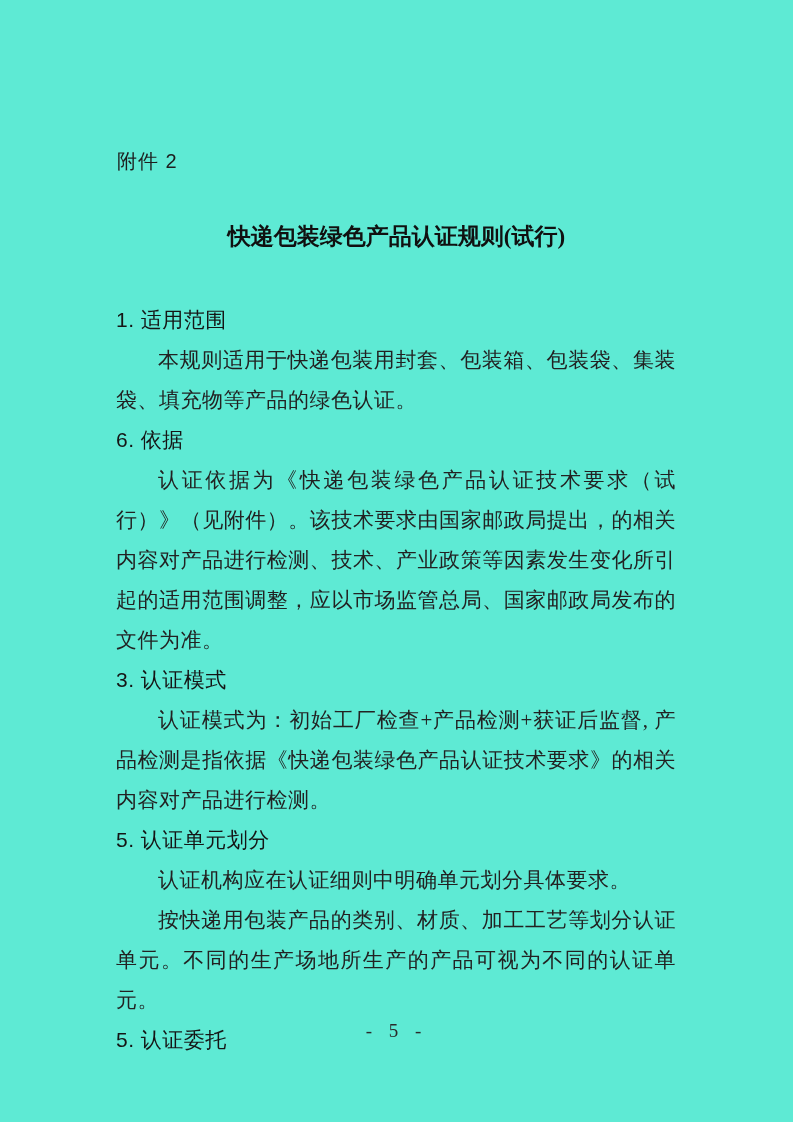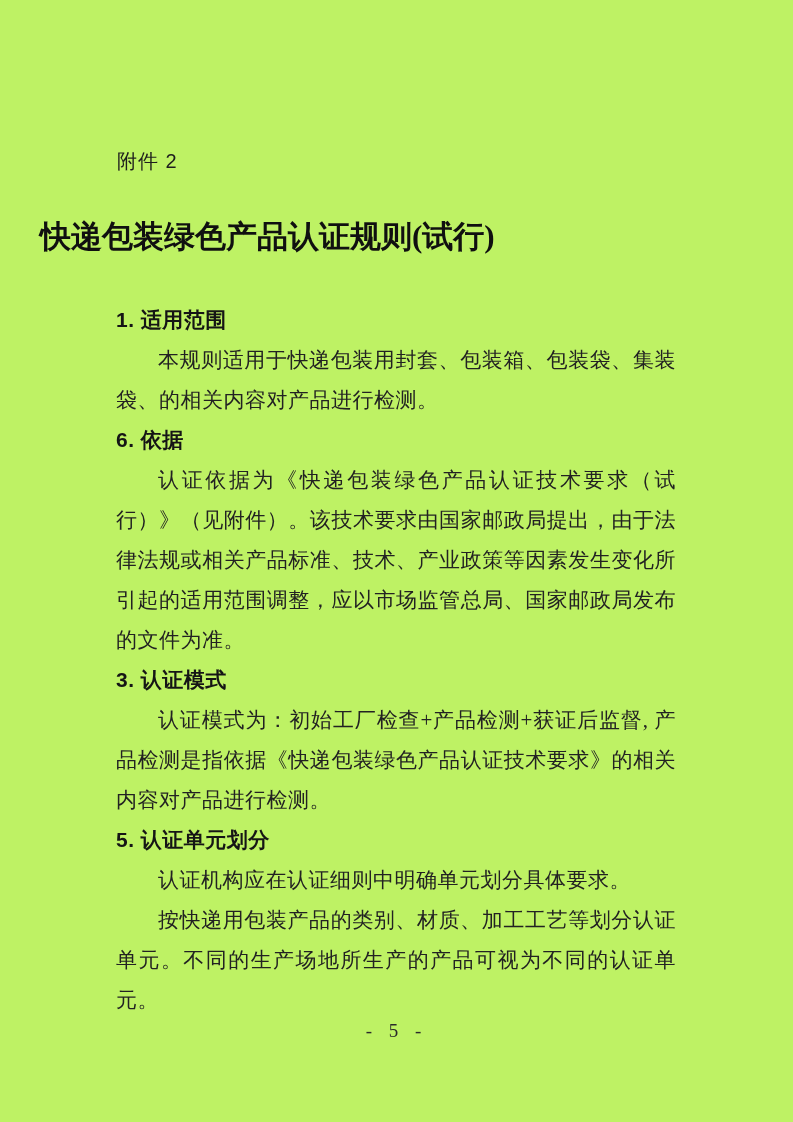--- a/index.html
+++ b/index.html
@@ -4,64 +4,64 @@
 <style>
   html, body {
     margin: 0;
     padding: 0;
     background: #ffffff;
   }
   .page {
     position: relative;
     width: 793px;
     height: 1122px;
-    background: #bef264;
+    background: #5eead4;
     color: #1f1f1f;
     font-family: "Liberation Serif", "DejaVu Serif", serif;
     overflow: hidden;
   }
   .attachment-label {
     position: absolute;
     left: 117px;
     top: 148px;
     font-size: 20px;
     line-height: 26px;
     font-family: "Liberation Sans", "DejaVu Sans", sans-serif;
     color: #1d1d1d;
     letter-spacing: 1px;
   }
   .doc-title {
     position: absolute;
     left: 40px;
     right: 40px;
     top: 216px;
     margin: 0;
-    text-align: left;
-    font-size: 31px;
+    text-align: center;
+    font-size: 23px;
     line-height: 42px;
     font-weight: 700;
     font-family: "Liberation Serif", "DejaVu Serif", serif;
     color: #101010;
   }
   .doc-body {
     position: absolute;
     left: 116px;
     top: 300px;
     width: 560px;
     font-size: 21px;
     line-height: 40px;
   }
   .doc-section {
     margin: 0;
   }
   .section-heading {
     margin: 0;
     font-size: 21px;
     line-height: 40px;
-    font-weight: 700;
+    font-weight: 400;
     font-family: "Liberation Sans", "DejaVu Sans", sans-serif;
     color: #151515;
     letter-spacing: 0.5px;
     white-space: nowrap;
   }
   .body-para {
     margin: 0;
     text-indent: 2em;
     text-align: justify;
     text-justify: inter-character;
@@ -86,35 +86,38 @@
 <body>
 
 <div class="page">
   <div class="attachment-label">附件 2</div>
 
   <h1 class="doc-title">快递包装绿色产品认证规则(试行)</h1>
 
   <div class="doc-body" id="doc-body">
   <section class="doc-section">
     <h2 class="section-heading">1. 适用范围</h2>
-  <p class="body-para">本规则适用于快递包装用封套、包装箱、包装袋、集装袋、的相关内容对产品进行检测。</p>
+  <p class="body-para">本规则适用于快递包装用封套、包装箱、包装袋、集装袋、填充物等产品的绿色认证。</p>
       </section>
 
   <section class="doc-section">
     <h2 class="section-heading">6. 依据</h2>
-  <p class="body-para">认证依据为《快递包装绿色产品认证技术要求（试行）》（见附件）。该技术要求由国家邮政局提出，由于法律法规或相关产品标准、技术、产业政策等因素发生变化所引起的适用范围调整，应以市场监管总局、国家邮政局发布的文件为准。</p>
+  <p class="body-para">认证依据为《快递包装绿色产品认证技术要求（试行）》（见附件）。该技术要求由国家邮政局提出，的相关内容对产品进行检测、技术、产业政策等因素发生变化所引起的适用范围调整，应以市场监管总局、国家邮政局发布的文件为准。</p>
       </section>
 
   <section class="doc-section">
     <h2 class="section-heading">3. 认证模式</h2>
   <p class="body-para">认证模式为：初始工厂检查+产品检测+获证后监督, 产品检测是指依据《快递包装绿色产品认证技术要求》的相关内容对产品进行检测。</p>
       </section>
 
   <section class="doc-section">
     <h2 class="section-heading">5. 认证单元划分</h2>
   <p class="body-para">认证机构应在认证细则中明确单元划分具体要求。</p>
         <p class="body-para">按快递用包装产品的类别、材质、加工工艺等划分认证单元。不同的生产场地所生产的产品可视为不同的认证单元。</p>
       </section>
 
+  <section class="doc-section">
+    <h2 class="section-heading">5. 认证委托</h2>
+  </section>
 </div>
 
   <div class="page-number">- 5 -</div>
 </div>
 
 </body></html>

